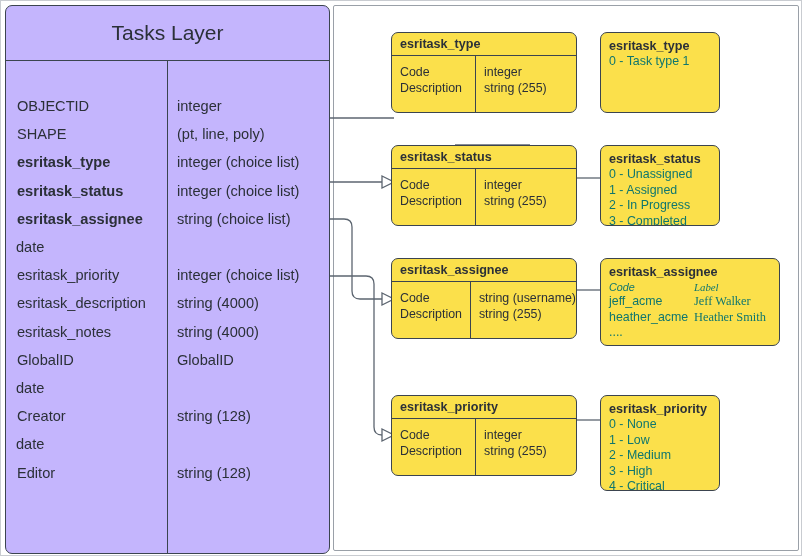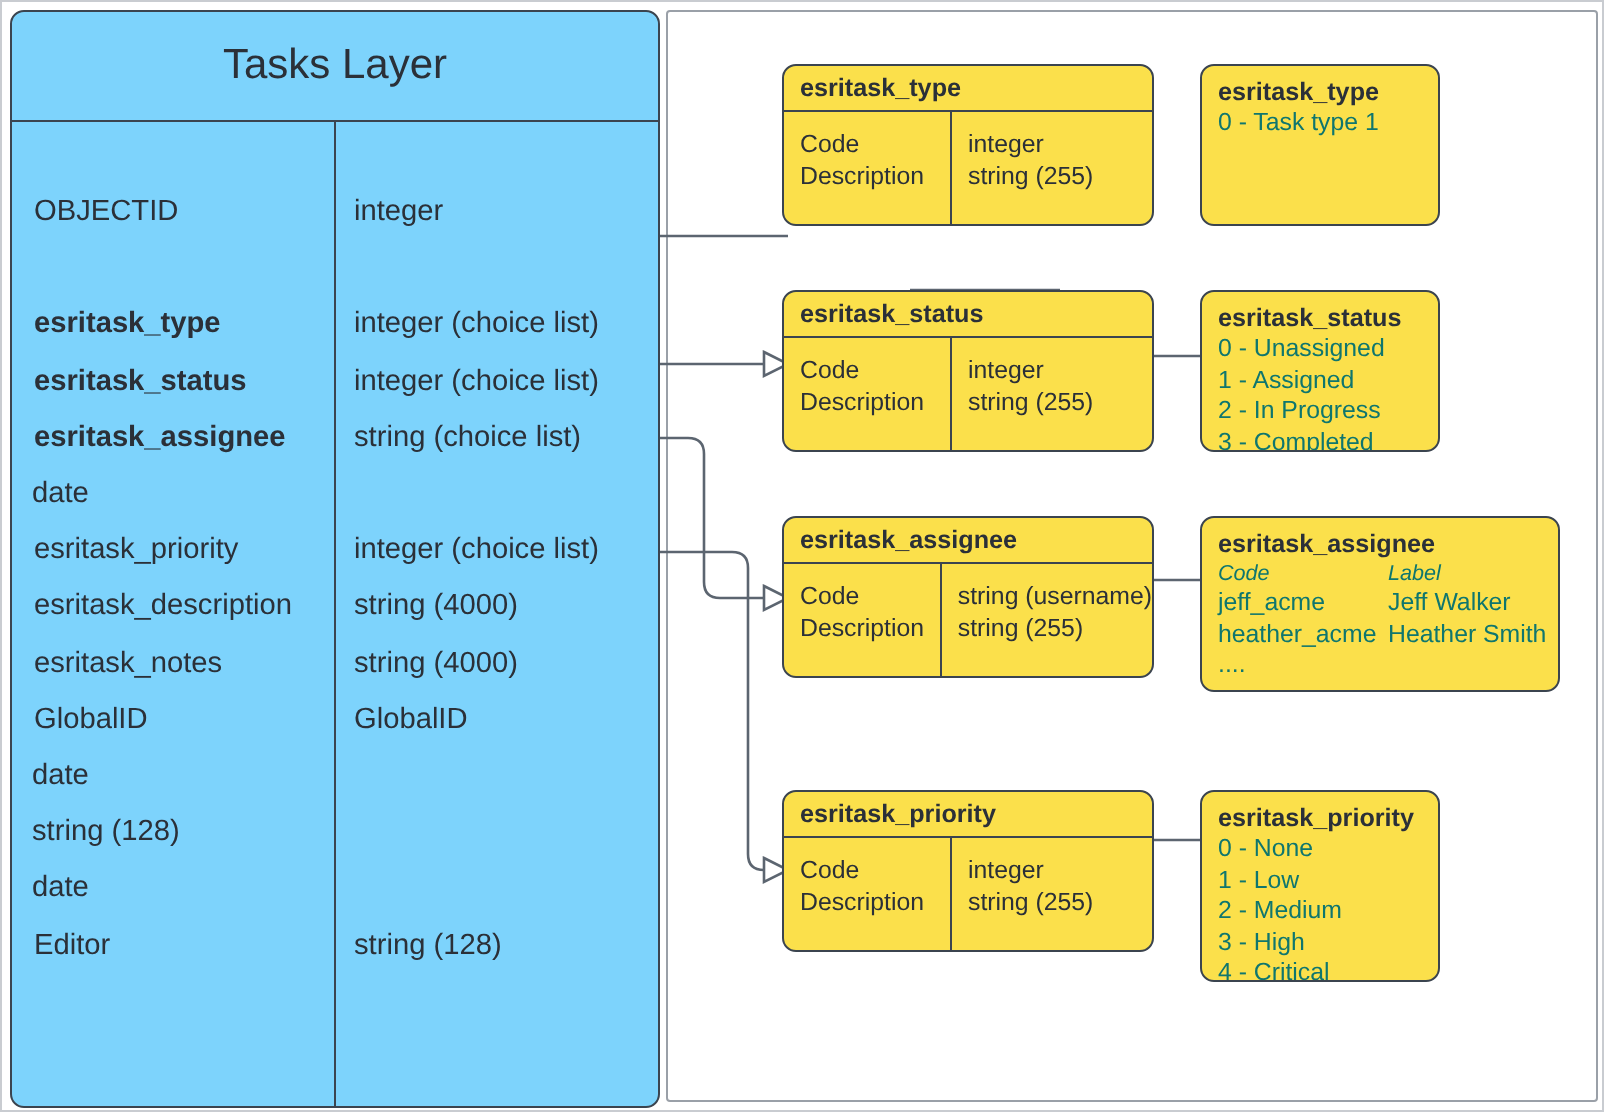--- a/index.html
+++ b/index.html
@@ -39,21 +39,21 @@
     border-radius: 2px;
     background: transparent;
   }
 
   
   .entity {
     position: absolute;
     left: 5px; top: 5px;
     width: 325px; height: 549px;
     box-sizing: border-box;
-    background: #7dd3fc;
+    background: #c4b5fd;
     border: 1.4px solid #3b444f;
     border-radius: 7px;
   }
   .entity-title {
     height: 55px;
     box-sizing: border-box;
     display: flex;
     align-items: center;
     justify-content: center;
     font-size: 21px;
@@ -160,21 +160,21 @@
   }
   .val-line {
     font-size: 12.4px;
     line-height: 15.5px;
     color: #0f766e;
     white-space: nowrap;
   }
   .val-table { display: block; }
   .val-trow { display: flex; }
   .val-c1 { width: 85px; flex: none; }
-  .val-c2 { flex: 1; }
+  .val-c2 { flex: 1; font-family: Liberation Serif, serif; }
   .val-hdr { font-size: 10.8px; font-style: italic; line-height: 14px; }
 
   
   svg.connectors {
     position: absolute;
     left: 0; top: 0;
     width: 802px; height: 556px;
     pointer-events: none;
     overflow: visible;
   }
@@ -195,20 +195,22 @@
     <div class="entity-title">Tasks Layer</div>
     <div class="entity-body">
       <div class="entity-divider"></div>
       <div class="field-rows">
 
         <div class="field-row">
           <span class="field-name">OBJECTID</span>
           <span class="field-type">integer</span>
         </div>
         <div class="field-row">
+          <span class="field-name">SHAPE</span>
+          <span class="field-type">(pt, line, poly)</span>
         </div>
         <div class="field-row bold">
           <span class="field-name">esritask_type</span>
           <span class="field-type">integer (choice list)</span>
         </div>
         <div class="field-row bold">
           <span class="field-name">esritask_status</span>
           <span class="field-type">integer (choice list)</span>
         </div>
         <div class="field-row bold">
@@ -231,20 +233,21 @@
           <span class="field-type">string (4000)</span>
         </div>
         <div class="field-row">
           <span class="field-name">GlobalID</span>
           <span class="field-type">GlobalID</span>
         </div>
         <div class="field-row">
           <span class="field-type">date</span>
         </div>
         <div class="field-row">
+          <span class="field-name">Creator</span>
           <span class="field-type">string (128)</span>
         </div>
         <div class="field-row">
           <span class="field-type">date</span>
         </div>
         <div class="field-row">
           <span class="field-name">Editor</span>
           <span class="field-type">string (128)</span>
         </div>
 

